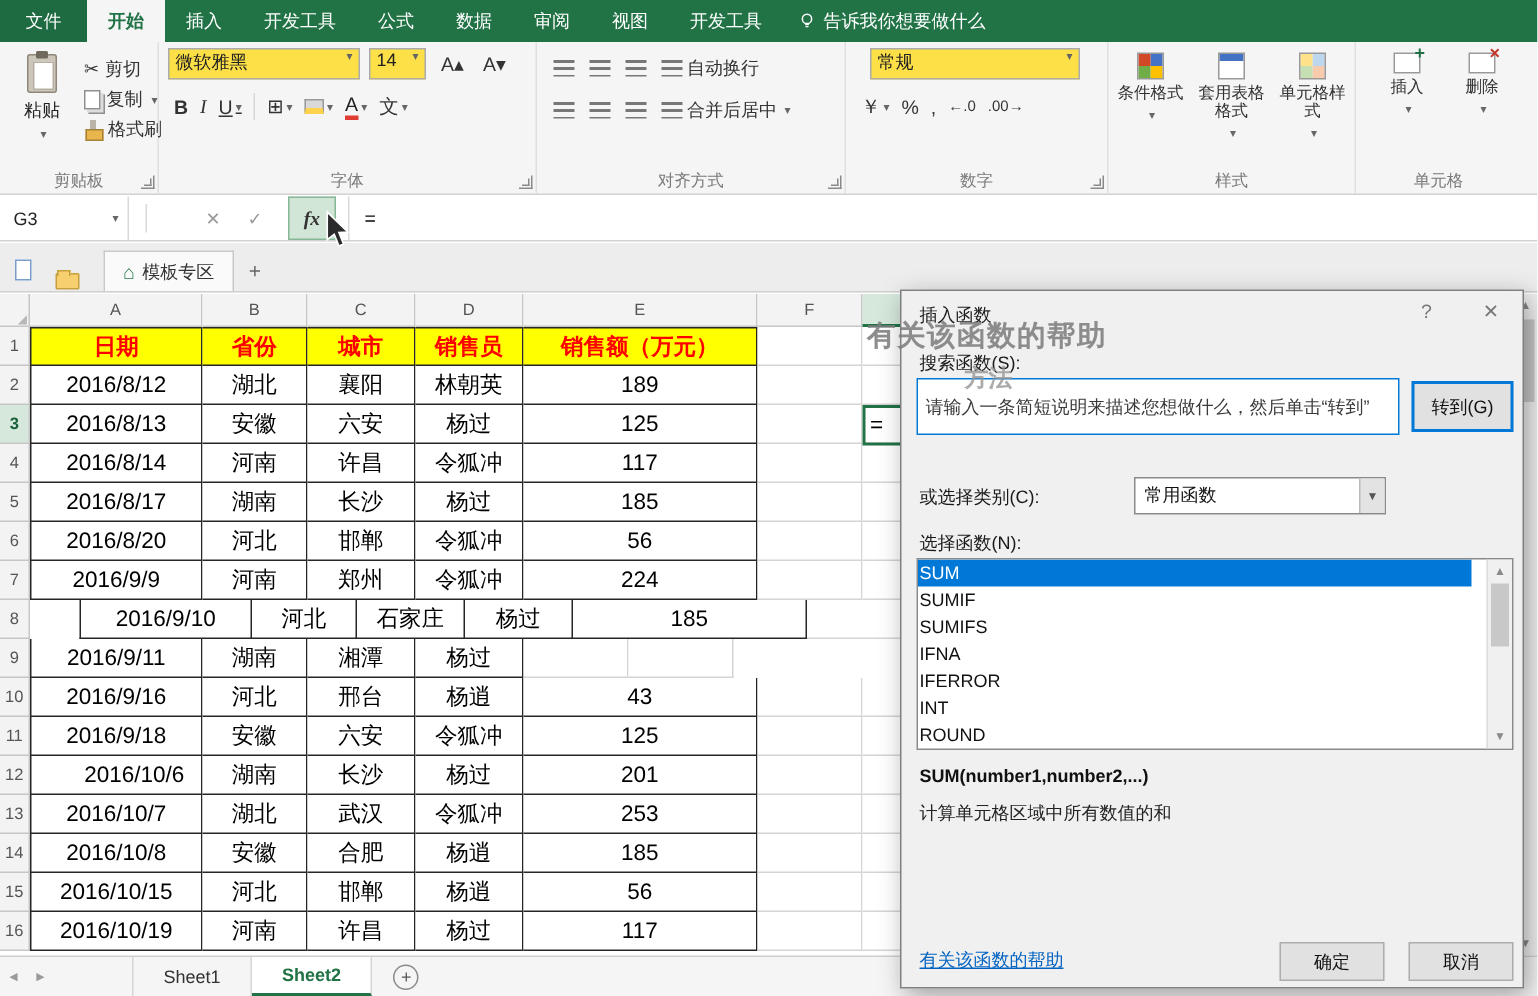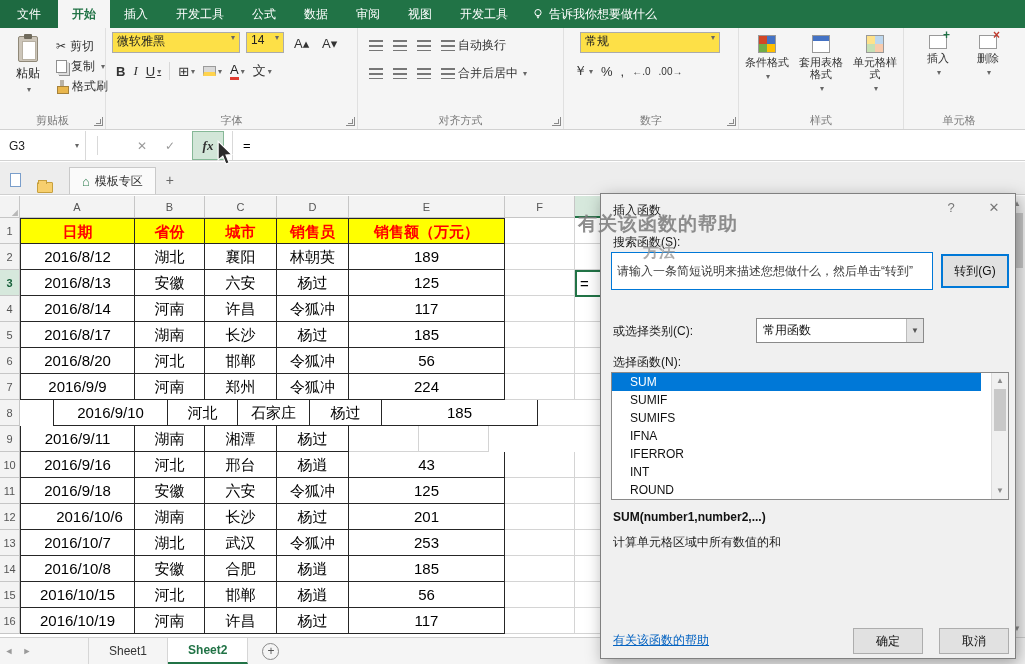--- a/index.html
+++ b/index.html
@@ -102,21 +102,21 @@
 #dialog{position:absolute;left:600px;top:193px;width:416px;height:466px;background:#f0f0f0;border:1px solid #808080;box-shadow:3px 5px 16px rgba(0,0,0,.35);z-index:10;}
 .dtitle{position:absolute;left:12px;top:8px;font-size:12px;color:#1a1a1a;}
 .dhelp{position:absolute;left:332px;top:0;width:36px;height:27px;text-align:center;line-height:27px;color:#777;font-size:13px;}
 .dclose{position:absolute;left:372px;top:0;width:42px;height:27px;text-align:center;line-height:27px;color:#777;font-size:13px;}
 .dlabel{position:absolute;left:12px;font-size:12px;color:#1a1a1a;}
 #srch{position:absolute;left:10px;top:58px;width:322px;height:38px;border:1px solid #0078d7;background:#fff;font-size:12px;color:#3a3a3a;padding:0 5px;}
 #gobtn{position:absolute;left:340px;top:60px;width:68px;height:34px;background:#e1e1e1;border:2px solid #0078d7;text-align:center;line-height:30px;font-size:12px;color:#111;}
 #catcombo{position:absolute;left:155px;top:124px;width:168px;height:25px;background:#fff;border:1px solid #8a8a8a;font-size:12px;line-height:23px;padding-left:6px;color:#111;}
 #catcombo .arrow{position:absolute;right:0;top:0;bottom:0;width:17px;background:#e3e3e3;border-left:1px solid #bcbcbc;text-align:center;font-size:8px;line-height:23px;color:#555;}
 #flist{position:absolute;left:10px;top:178px;width:398px;height:128px;background:#fff;border:1px solid #8a8a8a;overflow:hidden;}
-.fitem{height:18px;line-height:18px;padding-left:18px;font-size:12px;color:#111;margin-right:27px;}
+.fitem{height:18px;line-height:18px;padding-left:1px;font-size:12px;color:#111;margin-right:27px;}
 .fitem.sel{background:#0078d7;color:#fff;}
 .lscroll{position:absolute;right:0;top:0;width:17px;height:100%;background:#f0f0f0;border-left:1px solid #dcdcdc;}
 .lscroll .sthumb{top:16px;height:42px;left:2px;width:12px;}
 #dsig{position:absolute;left:12px;top:316px;font-size:12px;font-weight:bold;color:#111;}
 #ddesc{position:absolute;left:12px;top:340px;font-size:12px;color:#222;}
 #dhelplink{position:absolute;left:12px;top:438px;font-size:12px;color:#0563c1;text-decoration:underline;}
 .dbtn{position:absolute;width:70px;height:26px;background:#e1e1e1;border:1px solid #adadad;text-align:center;line-height:24px;font-size:12px;color:#111;}
 #okbtn{left:252px;top:434px;}
 #cancelbtn{left:338px;top:434px;}
 

